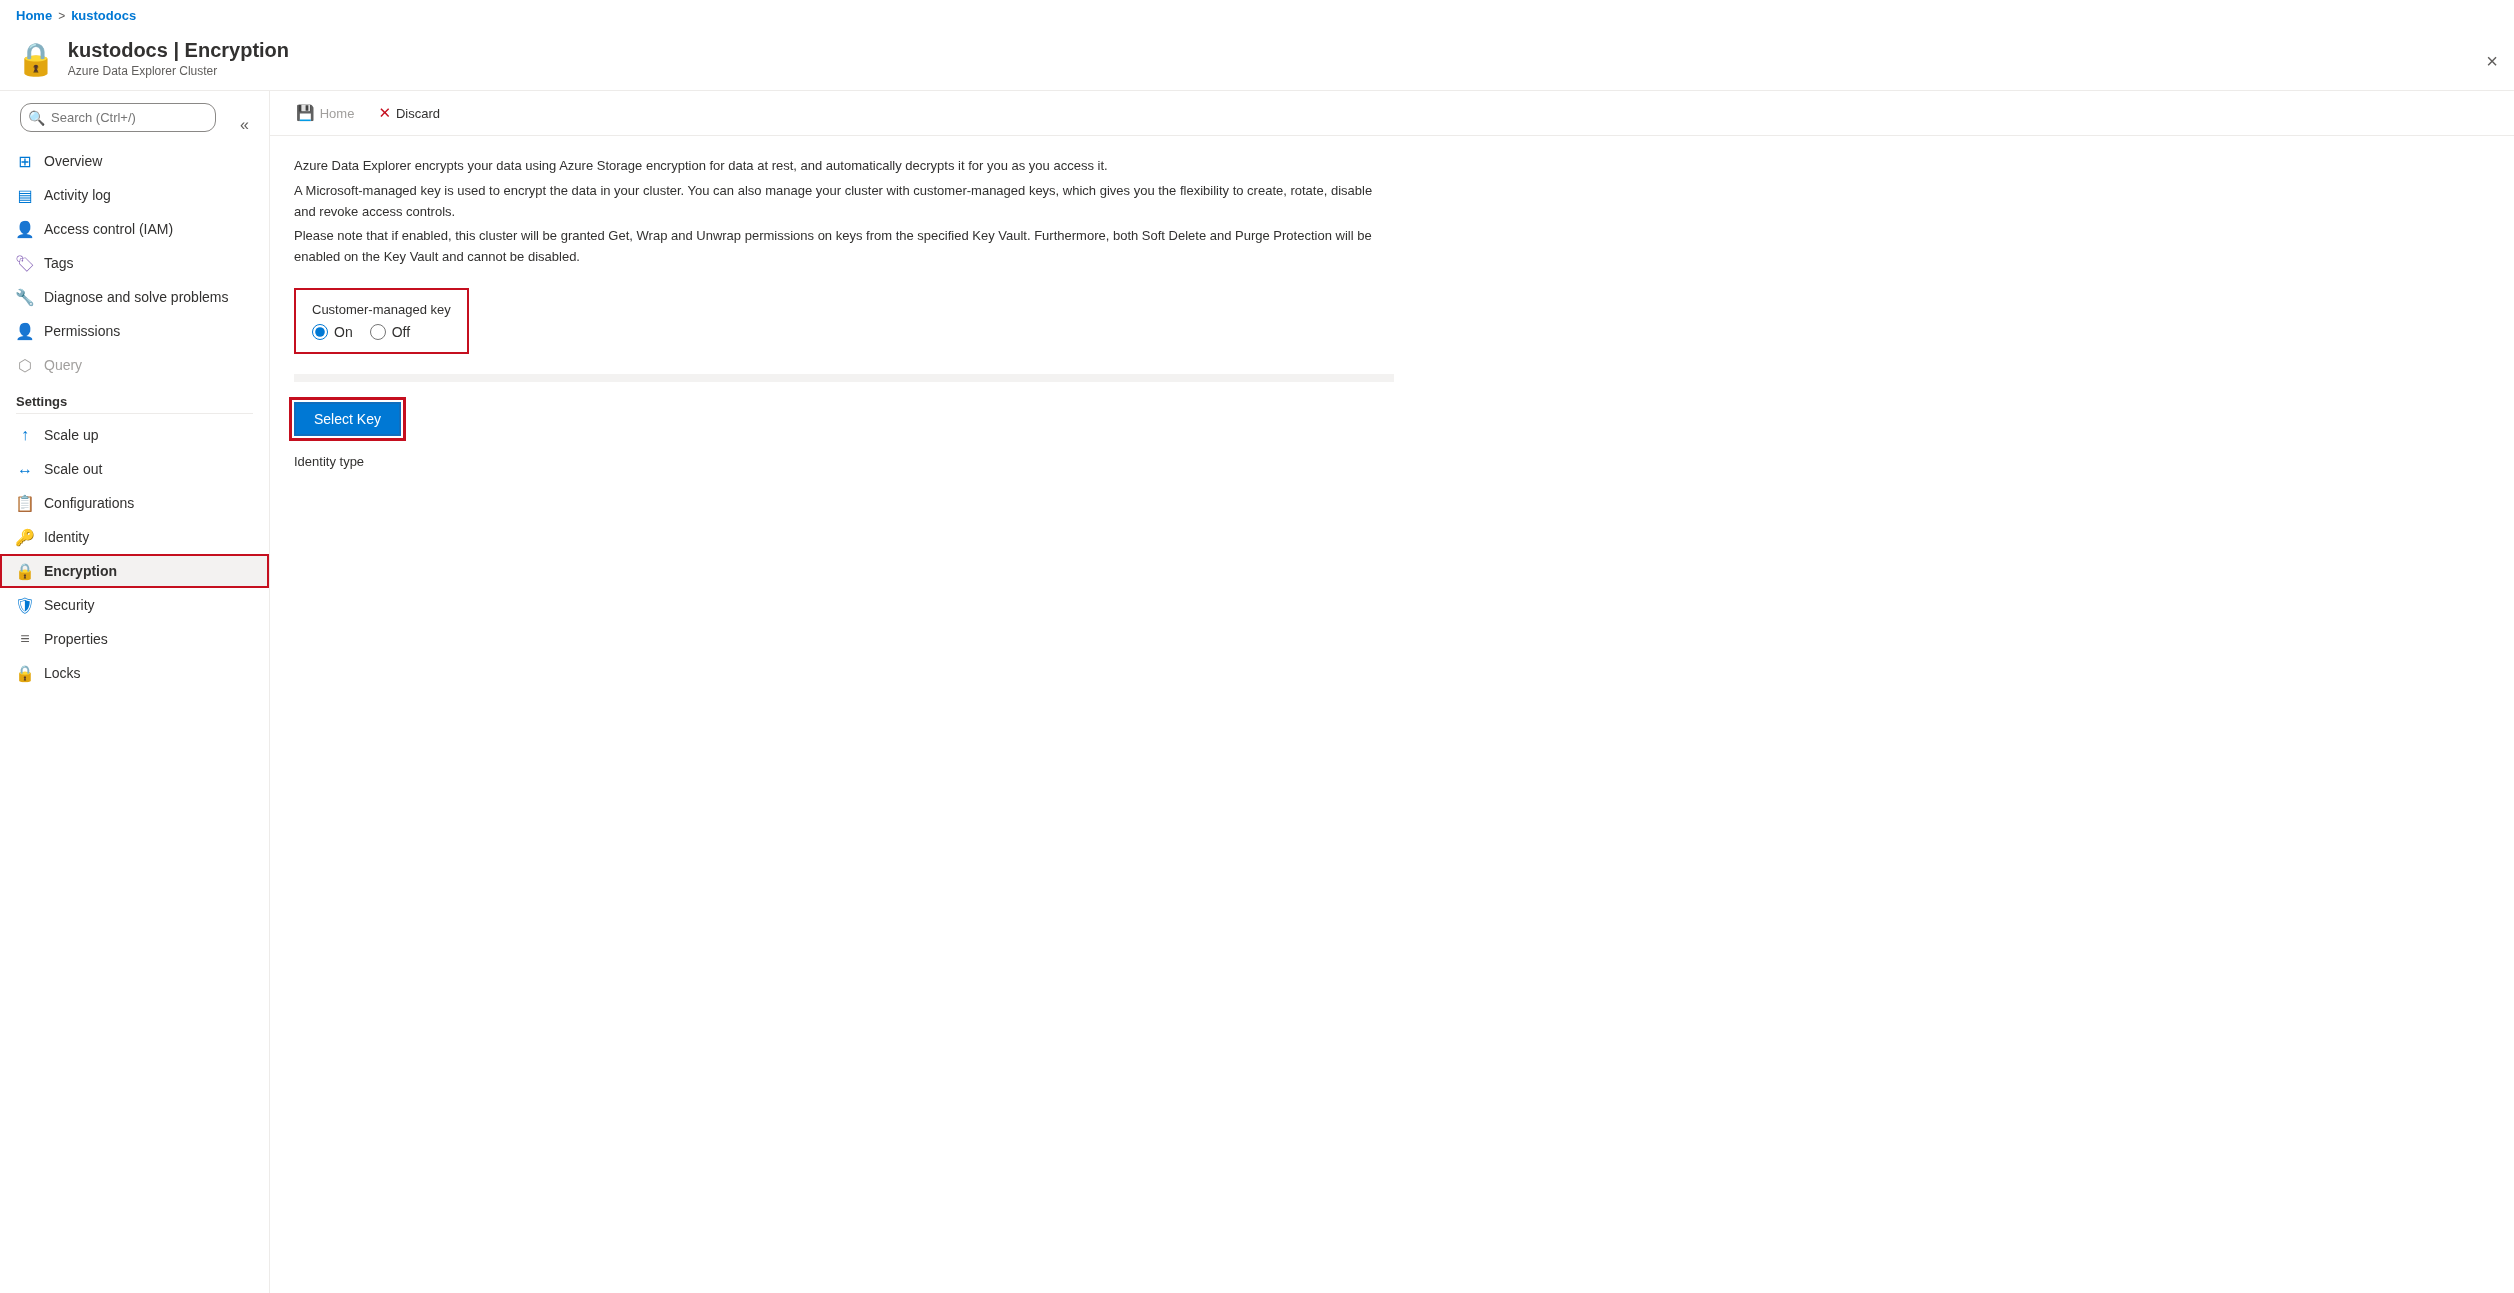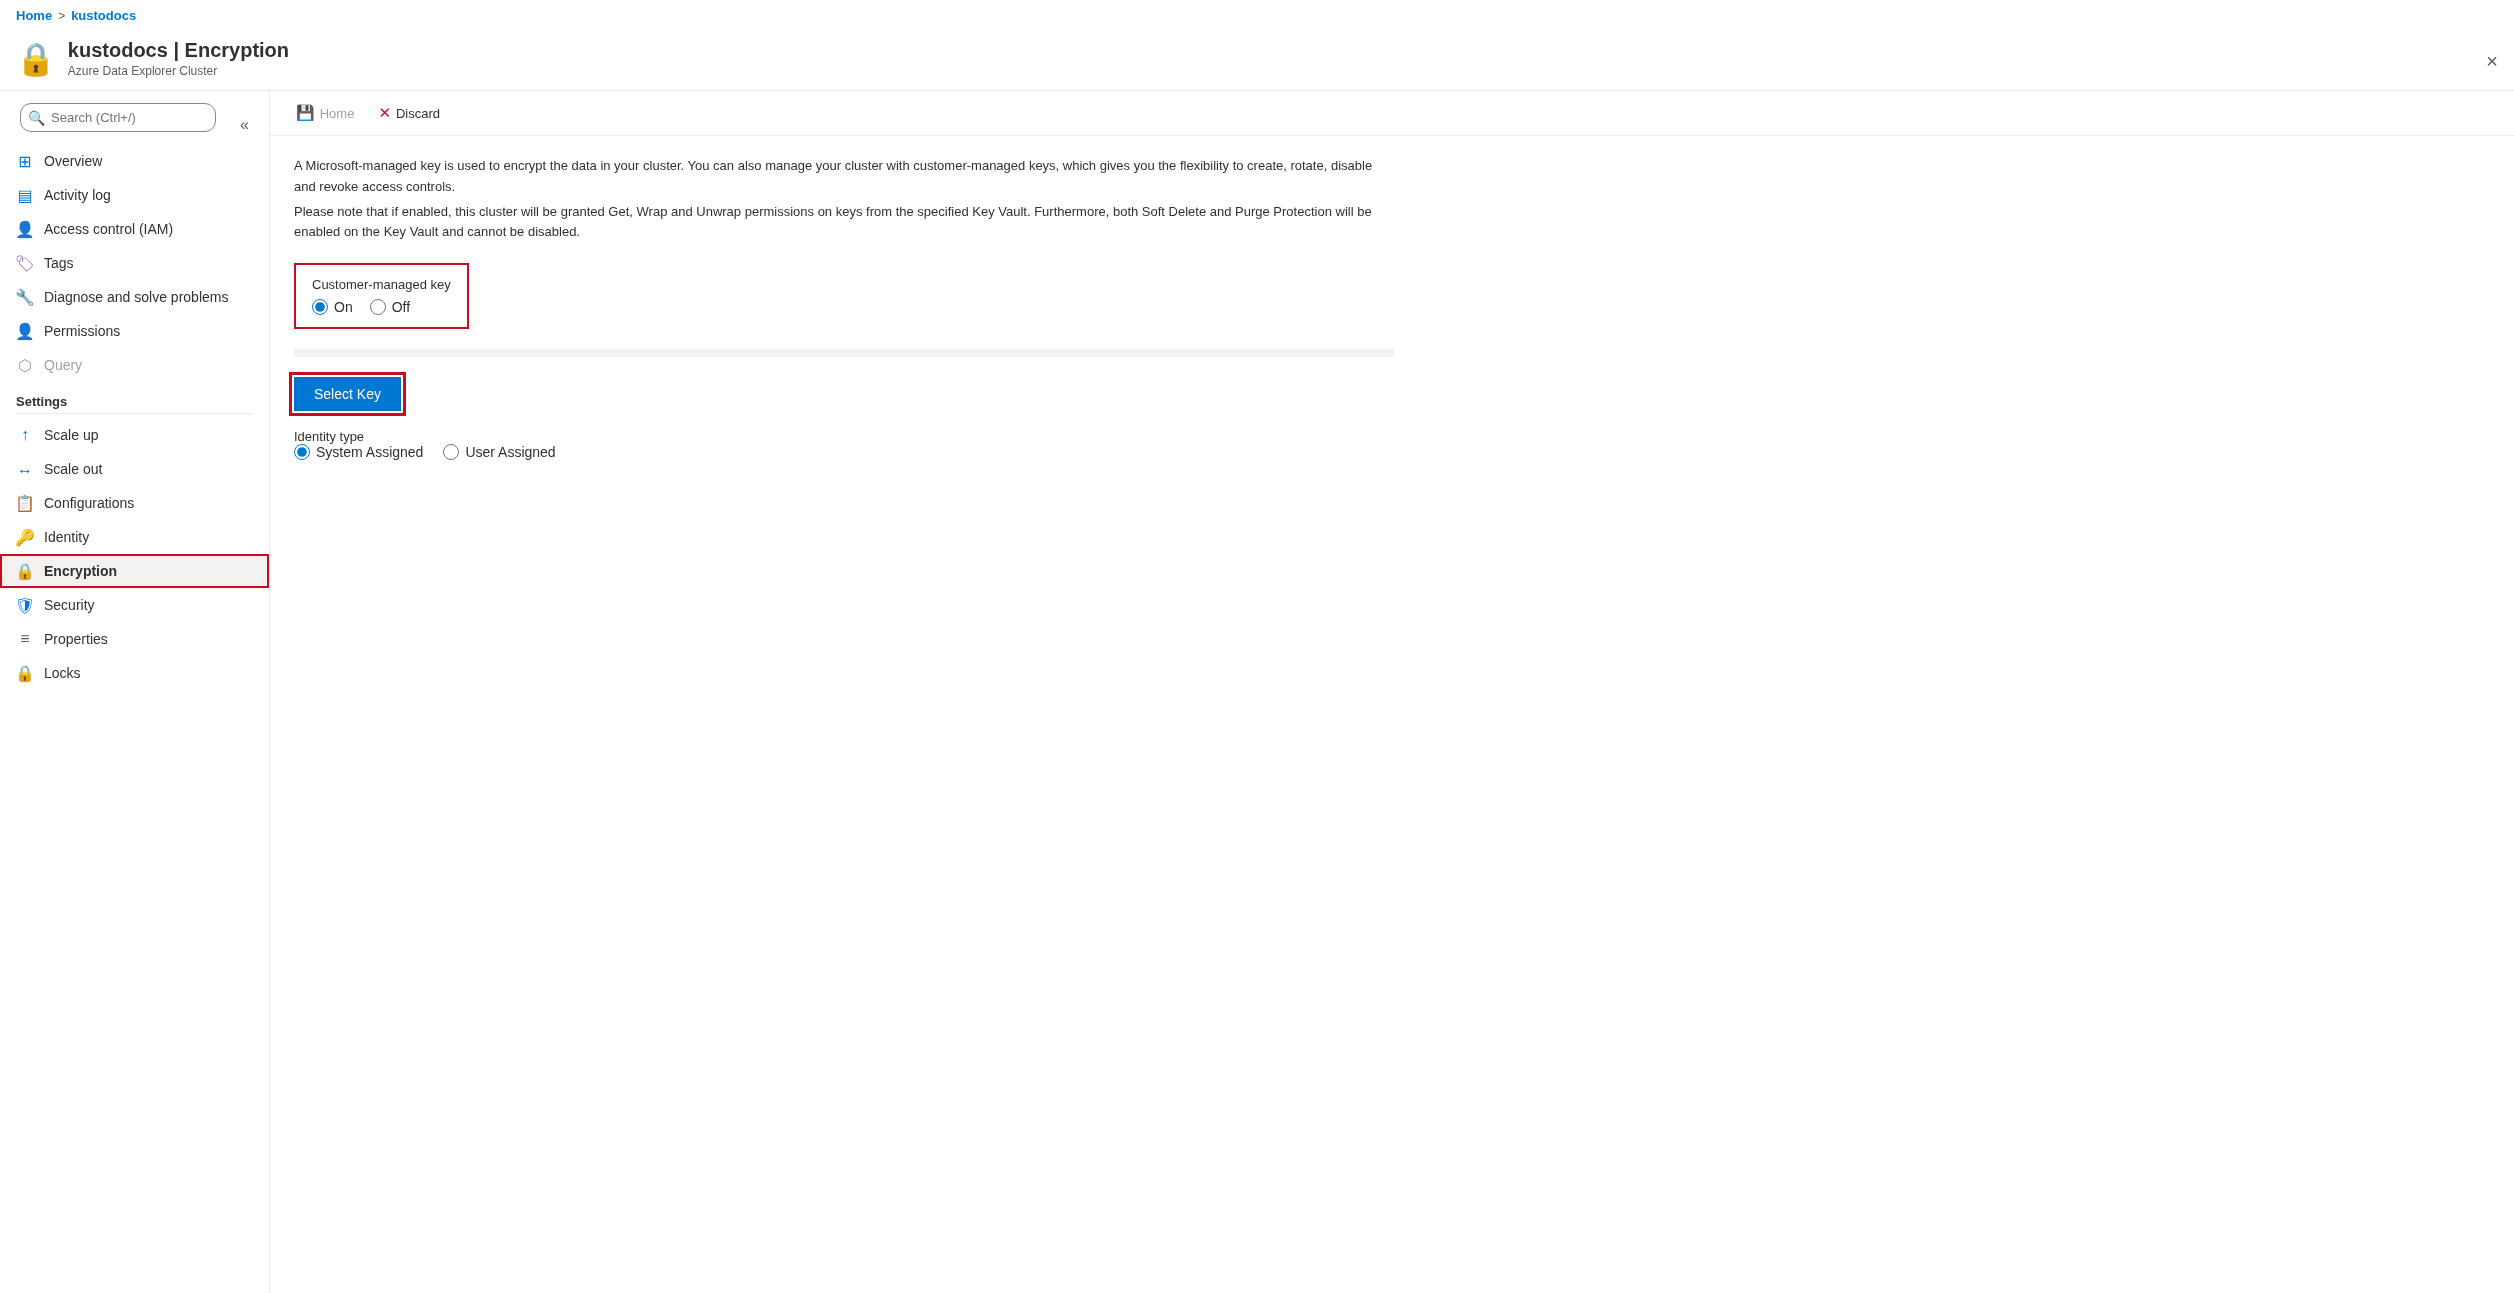--- a/index.html
+++ b/index.html
@@ -167,20 +167,21 @@
         <span>Home</span>
       </button>
       <button class="toolbar-btn">
         <span class="icon" style="color:#c50f1f;">✕</span>
         <span>Discard</span>
       </button>
     </div>
 
     <div class="content-body">
       <div class="description-text" id="desc-container">
+          <p style="margin-bottom: 4px;">Azure Data Explorer encrypts your data using Azure Storage encryption for data at rest, and automatically decrypts it for you as you access it.</p>
           <p style="margin-bottom: 4px;">A Microsoft-managed key is used to encrypt the data in your cluster. You can also manage your cluster with customer-managed keys, which gives you the flexibility to create, rotate, disable and revoke access controls.</p>
           <p style="margin-bottom: 0;">Please note that if enabled, this cluster will be granted Get, Wrap and Unwrap permissions on keys from the specified Key Vault. Furthermore, both Soft Delete and Purge Protection will be enabled on the Key Vault and cannot be disabled.</p>
         </div>
 
       
       <div class="section-box">
         <div class="section-label">Customer-managed key</div>
         <div class="radio-group">
           <div class="radio-item">
             <input type="radio" name="cmk" id="cmk-on" checked="" style="">
@@ -196,25 +197,15 @@
       
       <div class="gray-bar"></div>
 
       
       <div>
         <button class="select-key-btn">Select Key</button>
       </div>
 
       
       <div class="identity-label">Identity type</div>
-      <div class="identity-radios">
-        <div class="radio-item">
-          <input type="radio" name="identity" id="id-system" checked="" style="">
-          <label for="id-system">System Assigned</label>
-        </div>
-        <div class="radio-item">
-          <input type="radio" name="identity" id="id-user" style="">
-          <label for="id-user">User Assigned</label>
-        </div>
-      </div>
     </div>
   </div>
 </div>
 
 </body></html>

